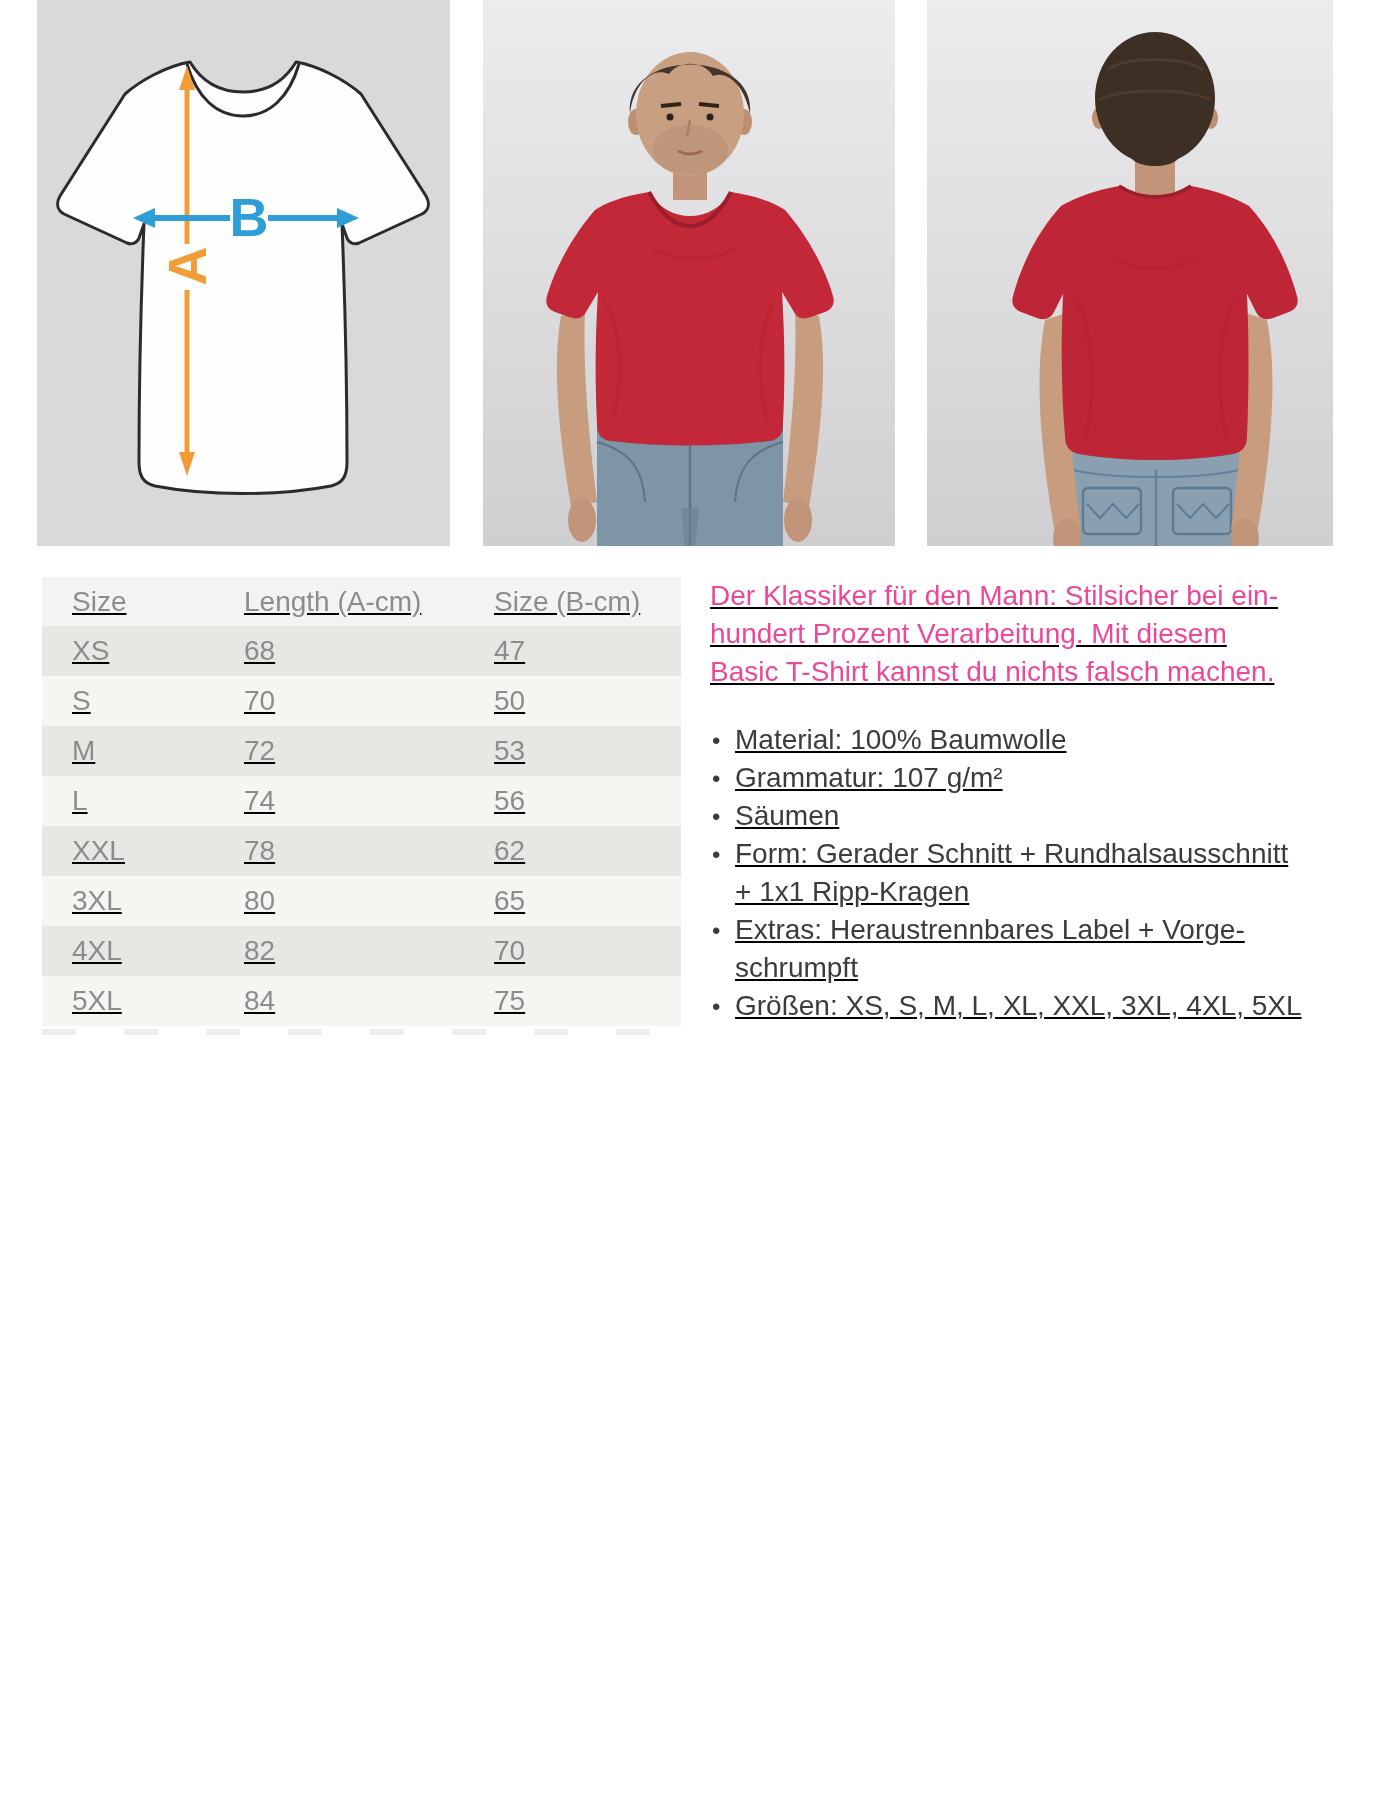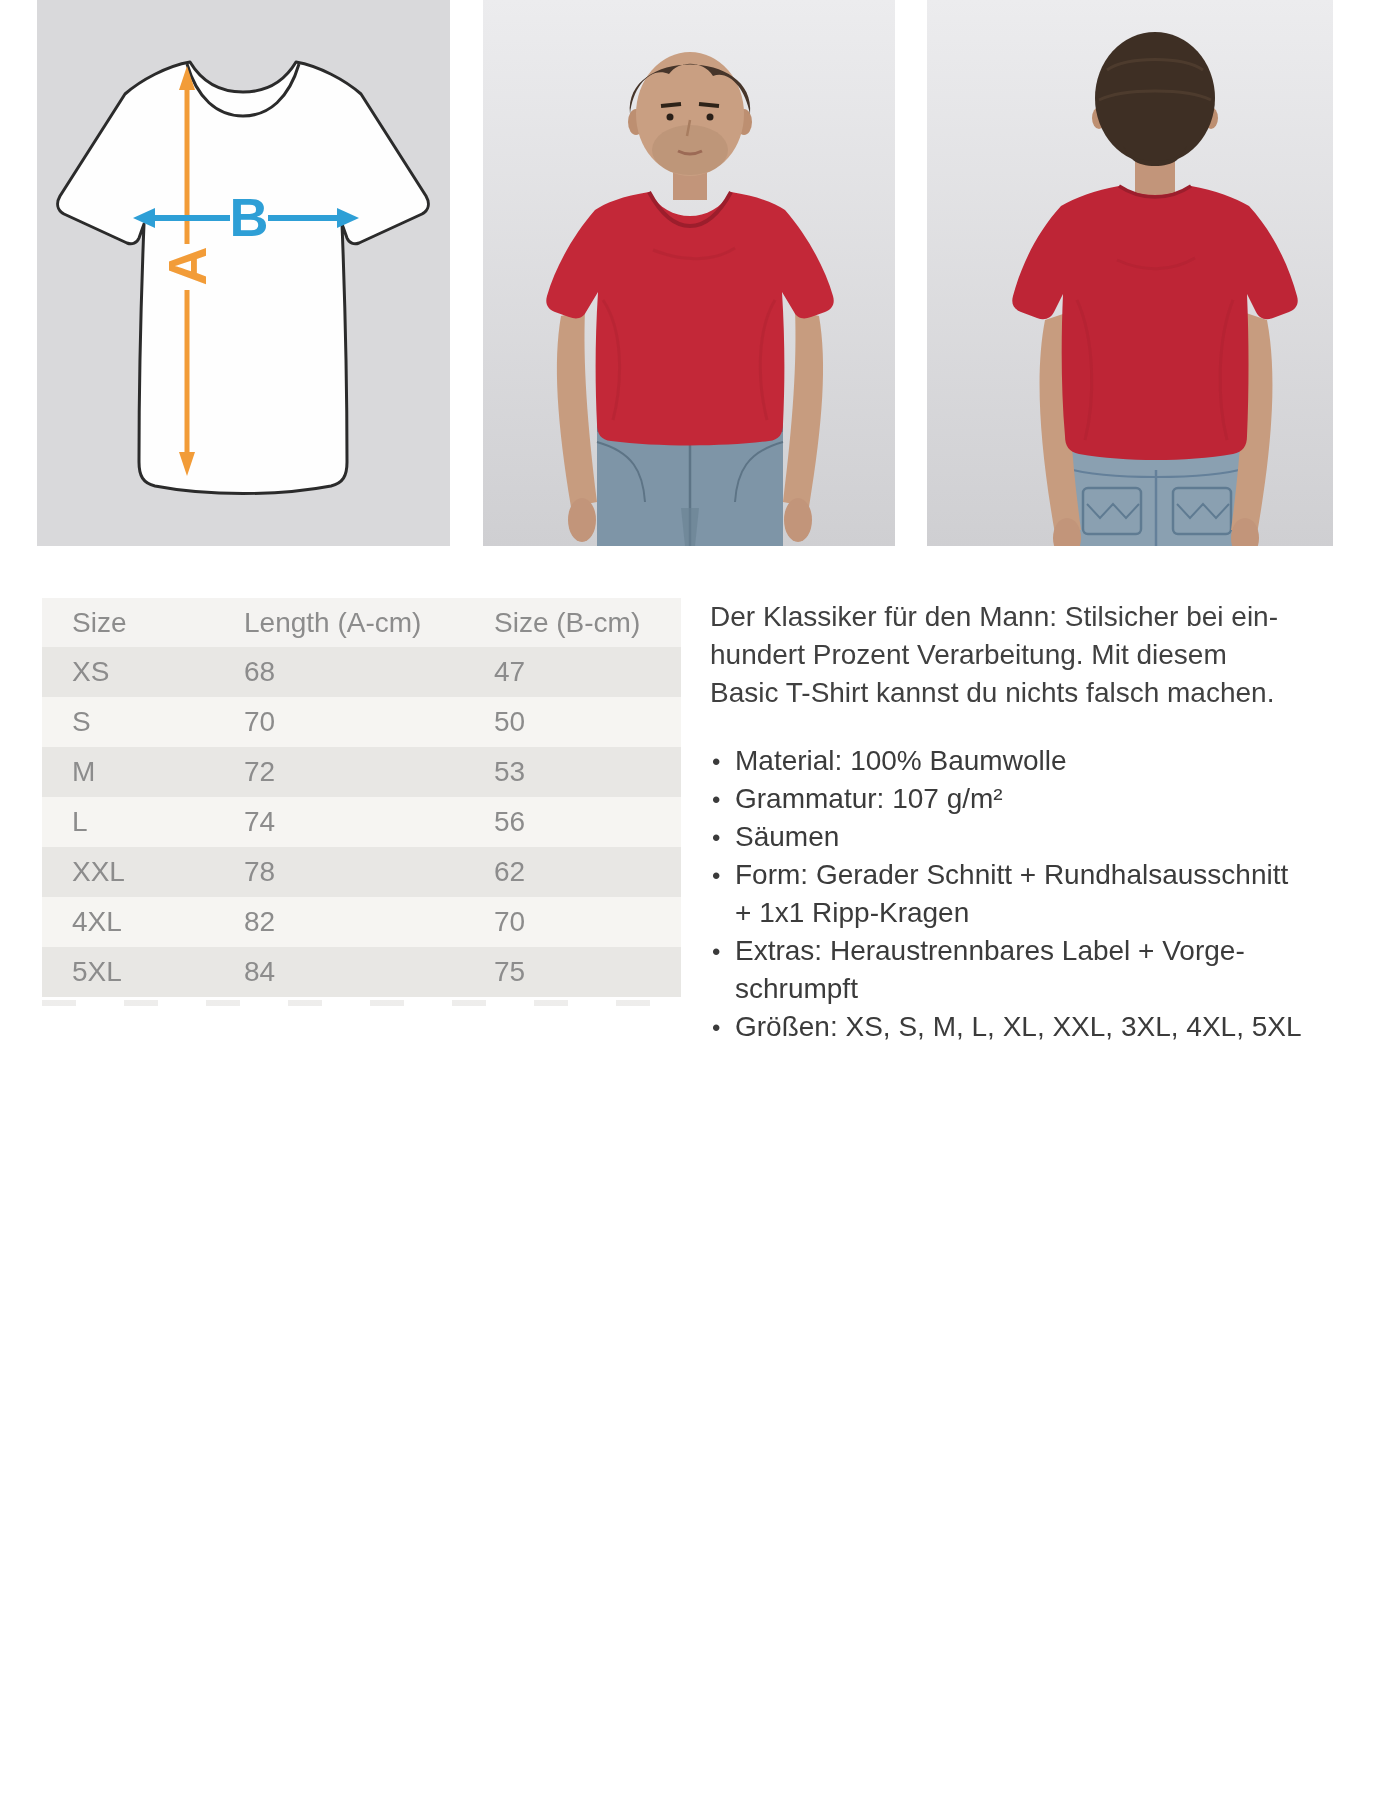--- a/index.html
+++ b/index.html
@@ -6,38 +6,38 @@
   .page{position:relative;width:1379px;height:1800px;overflow:hidden;background:#fff;
         font-family:"Liberation Sans",sans-serif;}
   
   .gallery{display:flex;align-items:flex-start;padding-left:37px;}
   .panel{height:546px;overflow:hidden;}
   .panel.p1{width:413px;margin-right:33px;}
   .panel.p2{width:412px;margin-right:32px;}
   .panel.p3{width:406px;}
   .panel svg{display:block;}
   
-  .info{display:flex;align-items:flex-start;margin-top:52px;}
+  .info{display:flex;align-items:flex-start;margin-top:31px;text-decoration:underline;}
   .left-col{margin-left:42px;width:639px;flex:none;}
   .right-col{margin-left:29px;width:648px;flex:none;}
   
   table.size-chart{border-collapse:collapse;width:639px;table-layout:fixed;
                    font-size:28px;color:#8C8C8C;}
   table.size-chart th{background:#F4F3F1;height:47px;font-weight:400;text-align:left;}
   table.size-chart td{height:48px;}
   table.size-chart tbody tr:nth-child(odd) td{background:#E8E7E4;}
   table.size-chart tbody tr:nth-child(even) td{background:#F6F5F2;}
   .c1{padding-left:30px;}
   .cutoff{width:639px;height:6px;margin-top:3px;opacity:.45;
           background:repeating-linear-gradient(90deg,#d9d7d4 0 34px,transparent 34px 82px);}
   
   .notes{margin-top:38px;font-size:28px;line-height:44px;color:#2F2F2F;}
   .notes b{color:#1D1D1D;}
   
-  .intro{font-size:28px;line-height:38px;color:#404040;}
+  .intro{font-size:28px;line-height:38px;color:#ec4899;}
   .intro div{white-space:nowrap;}
   ul.features{list-style:none;margin:30px 0 0 0;padding:0;font-size:28px;line-height:38px;color:#3B3B3B;}
   ul.features li{position:relative;padding-left:25px;}
   ul.features .bullet{position:absolute;left:2px;top:1px;font-size:24px;color:#3B3B3B;}
   ul.features .ln{display:block;white-space:nowrap;}
 </style>
 </head>
 <body>
 
 <div class="page">
@@ -201,20 +201,25 @@
               <td class="c1">L</td>
               <td>74</td>
               <td>56</td>
             </tr>
           <tr>
               <td class="c1">XXL</td>
               <td>78</td>
               <td>62</td>
             </tr>
           <tr>
+              <td class="c1">3XL</td>
+              <td>80</td>
+              <td>65</td>
+            </tr>
+          <tr>
               <td class="c1">4XL</td>
               <td>82</td>
               <td>70</td>
             </tr>
           <tr>
               <td class="c1">5XL</td>
               <td>84</td>
               <td>75</td>
             </tr>
         </tbody>

